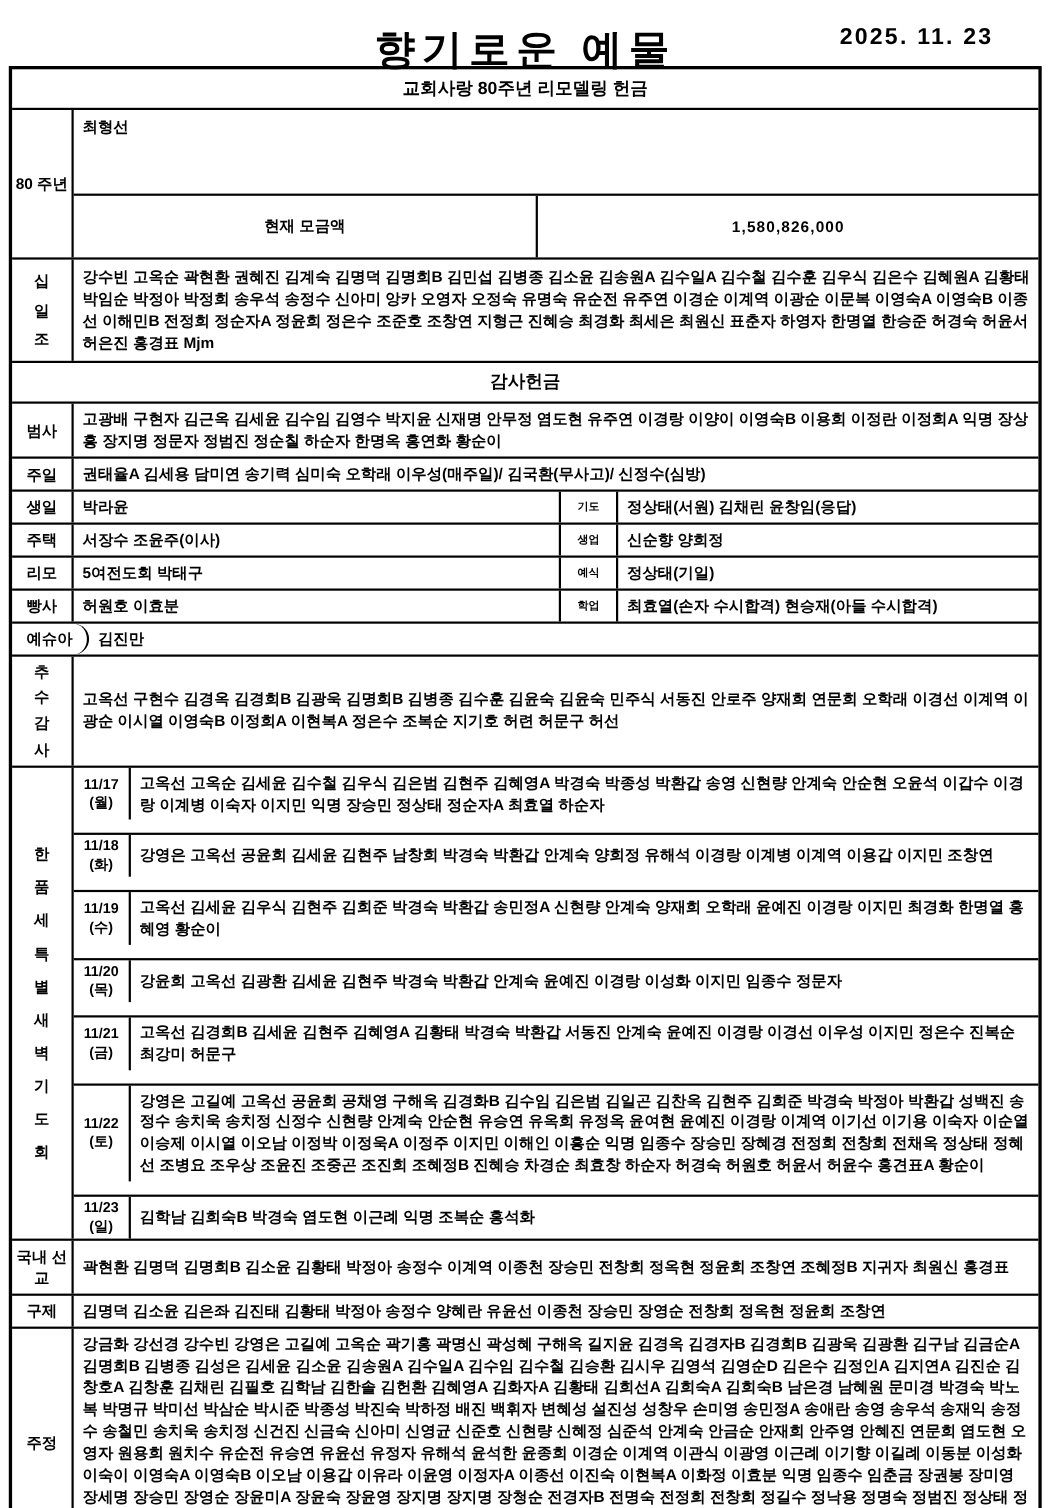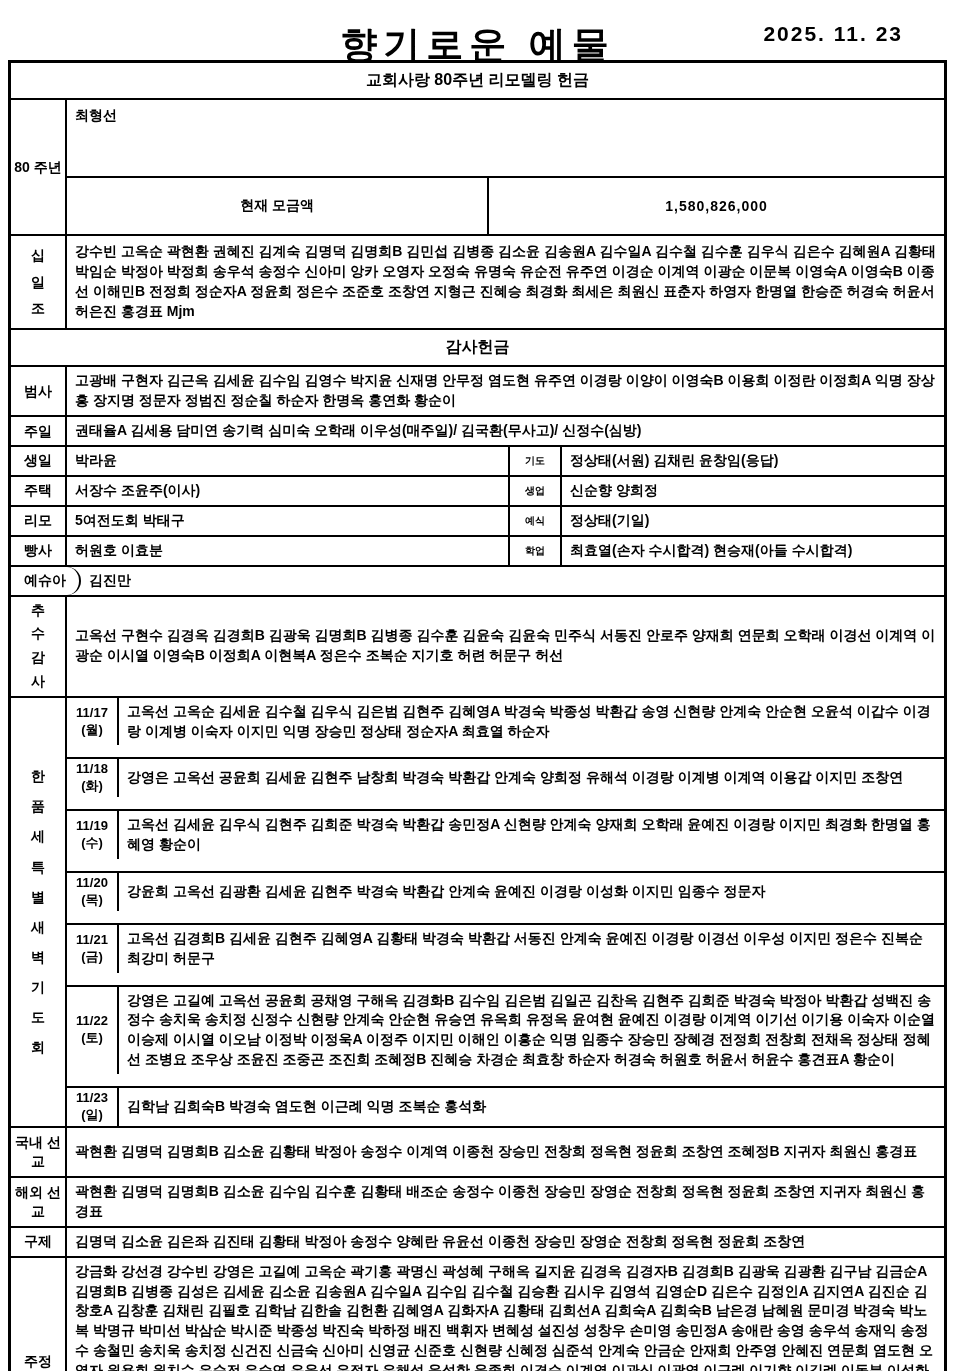--- a/index.html
+++ b/index.html
@@ -234,26 +234,20 @@
       </div>
     </div>
 
     <div class="r h48">
       <div class="lab">국내 선교</div>
       <div class="val">
           <span>곽현환 김명덕 김명희B 김소윤 김황태 박정아 송정수 이계역 이종천 장승민 전창희 정옥현 정윤희 조창연 조혜정B 지귀자 최원신 홍경표</span>
         </div>
     </div>
 
-    <div class="r h48">
-      <div class="lab">해외 선교</div>
-      <div class="val">
-          <span>곽현환 김명덕 김명희B 김소윤 김수임 김수훈 김황태 배조순 송정수 이종천 장승민 장영순 전창희 정옥현 정윤희 조창연 지귀자 최원신 홍경표</span>
-        </div>
-    </div>
 
 
     <div class="r h26">
       <div class="lab">구제</div>
       <div class="val">
           <span>김명덕 김소윤 김은좌 김진태 김황태 박정아 송정수 양혜란 유윤선 이종천 장승민 장영순 전창희 정옥현 정윤희 조창연</span>
         </div>
     </div>
 
     <div class="r">

